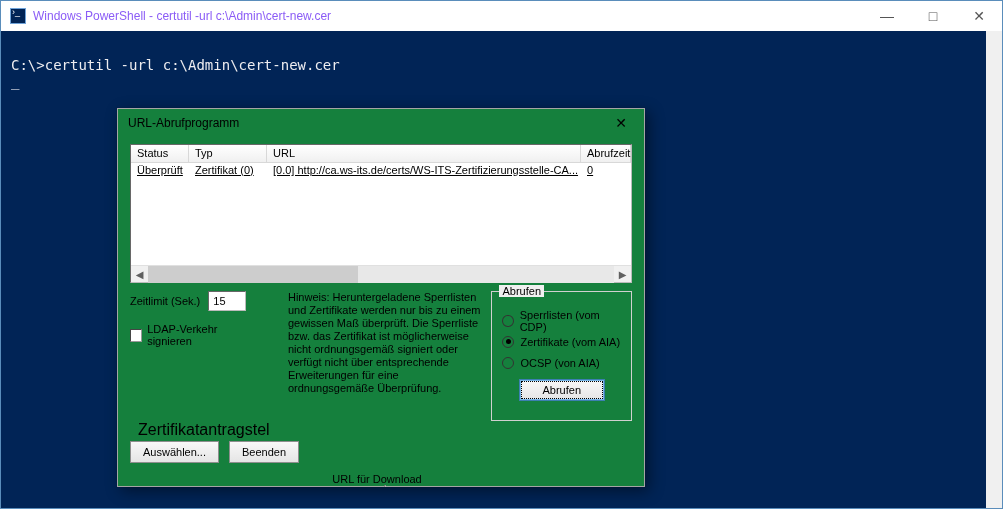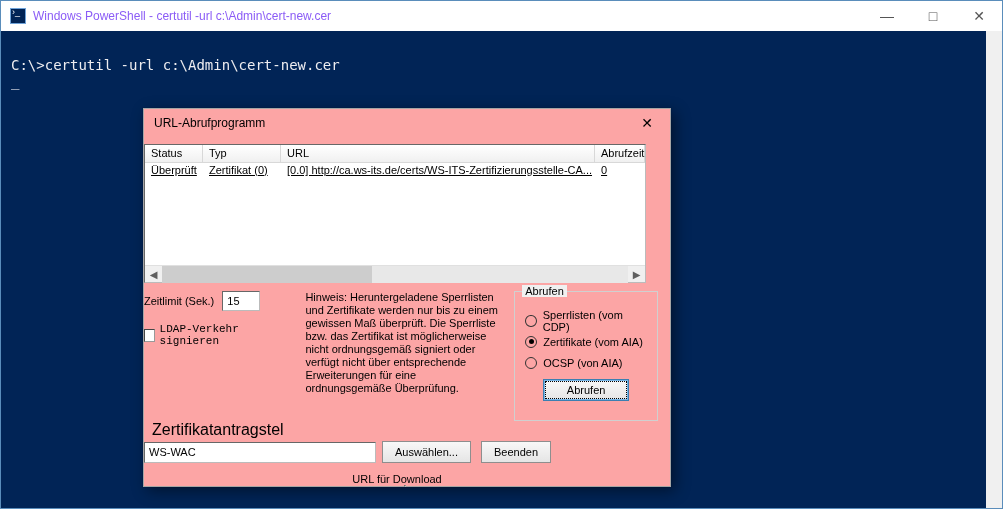--- a/index.html
+++ b/index.html
@@ -8,25 +8,25 @@
   .titlebar { height:30px; background:#fff; display:flex; align-items:center; color:#000; font-size:12px; }
   .titlebar .ps-icon { width:16px; height:16px; margin:0 7px 0 9px; background:#012456; border:1px solid #6fa3d9; position:relative; }
   .titlebar .ps-icon::after { content:"›_"; color:#fff; font-size:9px; position:absolute; top:-1px;left:1px; line-height:9px; }
   .titlebar .caption { flex:1; color:#8b5cf6; }
   .titlebar .winbtn { width:46px; height:30px; display:flex; align-items:center; justify-content:center; color:#555; font-size:14px; }
   .titlebar .winbtn.close { color:#555; }
   .console { position:absolute; top:30px; left:0; right:0; bottom:0; background:#012456; color:#eeedf0; font-family:Consolas,monospace; font-size:14px; padding:10px 0 0 10px; white-space:pre;}
   .blink { animation: bl 1s step-end infinite; }
   @keyframes bl { 50% { opacity:0; } }
   
-  .dialog { position:absolute; left:142px; top:107px; width:528px; height:379px; background:#fca5a5; border:1px solid #a5a5a5; box-shadow:0 0 0 1px rgba(0,0,0,0.05),4px 4px 14px rgba(0,0,0,0.45); color:#000; font-family:"Segoe UI",Tahoma,sans-serif; }
+  .dialog { position:absolute; left:116px; top:107px; width:528px; height:379px; background:#15803d; border:1px solid #a5a5a5; box-shadow:0 0 0 1px rgba(0,0,0,0.05),4px 4px 14px rgba(0,0,0,0.45); color:#000; font-family:"Segoe UI",Tahoma,sans-serif; }
   .dlg-title { height:28px; display:flex; align-items:center; padding:0 6px 0 10px; font-size:12px; }
   .dlg-title span.t { flex:1; }
   .dlg-close { width:34px; height:22px; display:flex; align-items:center; justify-content:center; font-size:14px; }
-  .dlg-body { position:absolute; top:28px; left:0; right:0; bottom:0; padding:7px 12px 10px 0; }
+  .dlg-body { position:absolute; top:28px; left:0; right:0; bottom:0; padding:7px 12px 10px 12px; }
   .list-box { border:1px inset #bbb; background:#fff; height:139px; width:502px; position:relative; }
   .list-head { display:flex; height:18px; font-size:11px; }
   .list-head .col { background:linear-gradient(#fff,#f0f0f0); border-right:1px solid #d8d8d8; border-bottom:1px solid #d8d8d8; padding:2px 6px; }
   .list-row { display:flex; font-size:11px; height:16px; }
   .list-row .cell { padding:1px 6px; overflow:hidden; white-space:nowrap;text-decoration:underline; }
   .c-status{width:58px;} .c-typ{width:78px;} .c-url{flex:1;} .c-abruf{width:50px;}
   .hscroll { position:absolute; left:0; right:0; bottom:0; height:17px; background:#f0f0f0; display:flex; align-items:center; border-top:1px solid #e0e0e0;}
   .hscroll .arrow { width:17px;height:17px;display:flex;align-items:center;justify-content:center;color:#606060;font-size:10px;}
   .hscroll .track { flex:1; background:#e8e8e8; height:17px; position:relative;}
   .hscroll .thumb { position:absolute; left:0; top:0; height:17px; width:45%; background:#cdcdcd;}
@@ -94,21 +94,21 @@
           <div class="arrow">▶</div>
         </div>
       </div>
 
       <div class="row-mid">
         <div class="left-col">
           <div class="row-flex">
             <span class="label">Zeitlimit (Sek.)</span>
             <input class="textbox" style="width: 38px;" value="15">
           </div>
-          <div class="row-flex" style="margin-top:8px;font-family:Liberation Mono, monospace;">
+          <div class="row-flex" style="margin-top:8px;">
             <div class="checkbox-sq"></div>
             <span class="label" style="margin:0">LDAP-Verkehr signieren</span>
           </div>
         </div>
         <div class="hint-col">Hinweis: Heruntergeladene Sperrlisten und Zertifikate werden nur bis zu einem gewissen Maß überprüft. Die Sperrliste bzw. das Zertifikat ist möglicherweise nicht ordnungsgemäß signiert oder verfügt nicht über entsprechende Erweiterungen für eine ordnungsgemäße Überprüfung.</div>
         <div class="groupbox">
           <span class="gb-title">Abrufen</span>
           <div class="radio-row">
             <span class="radio-dot"></span>
             <span>Sperrlisten (vom CDP)</span>
@@ -125,21 +125,20 @@
             <div class="btn focus" style="min-width:86px">
                 <span>Abrufen</span>
               </div>
           </div>
         </div>
       </div>
 
       <div style="margin-top:2px;">
         <div class="subj-lbl">Zertifikatantragstel</div>
         <div style="display:flex;align-items:center;gap:6px;">
-          <input class="subj-input" value="WS-WAC" style="">
           <div class="btn" style="min-width:82px">
               <span>Auswählen...</span>
             </div>
           <div class="btn" style="min-width:70px;margin-left:4px">
               <span>Beenden</span>
             </div>
         </div>
       </div>
 
       <div class="dlrow">

